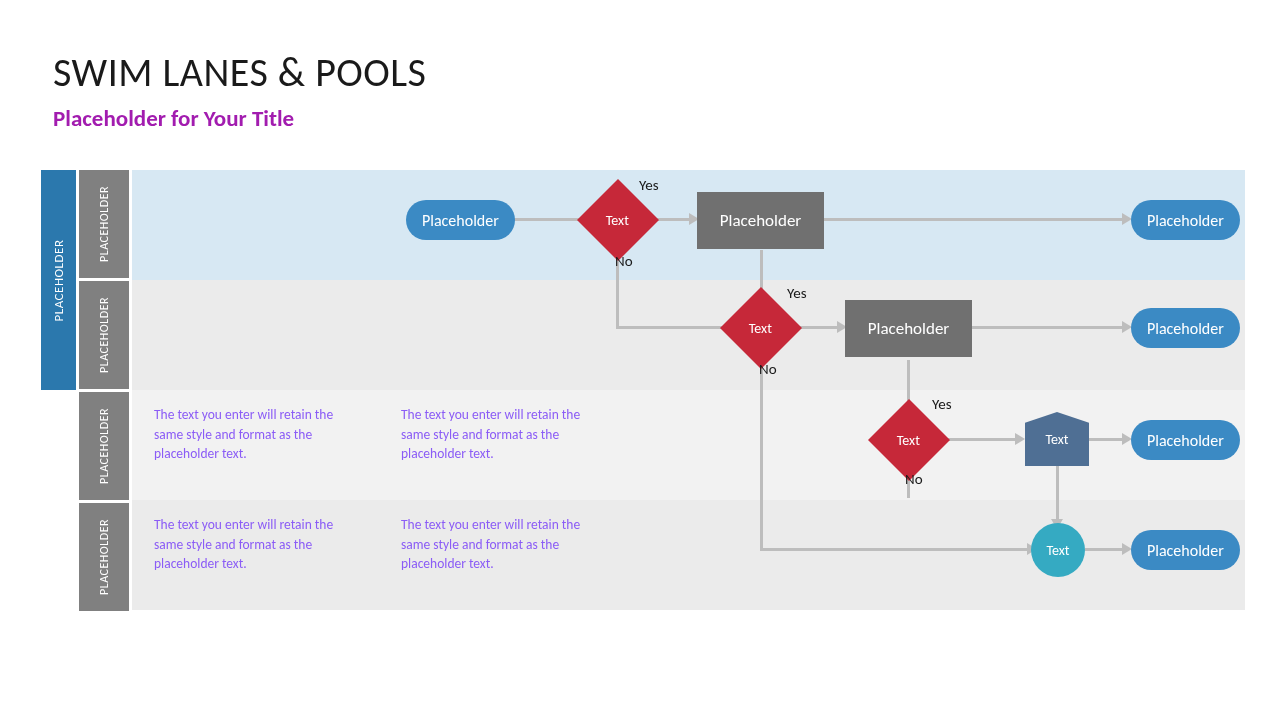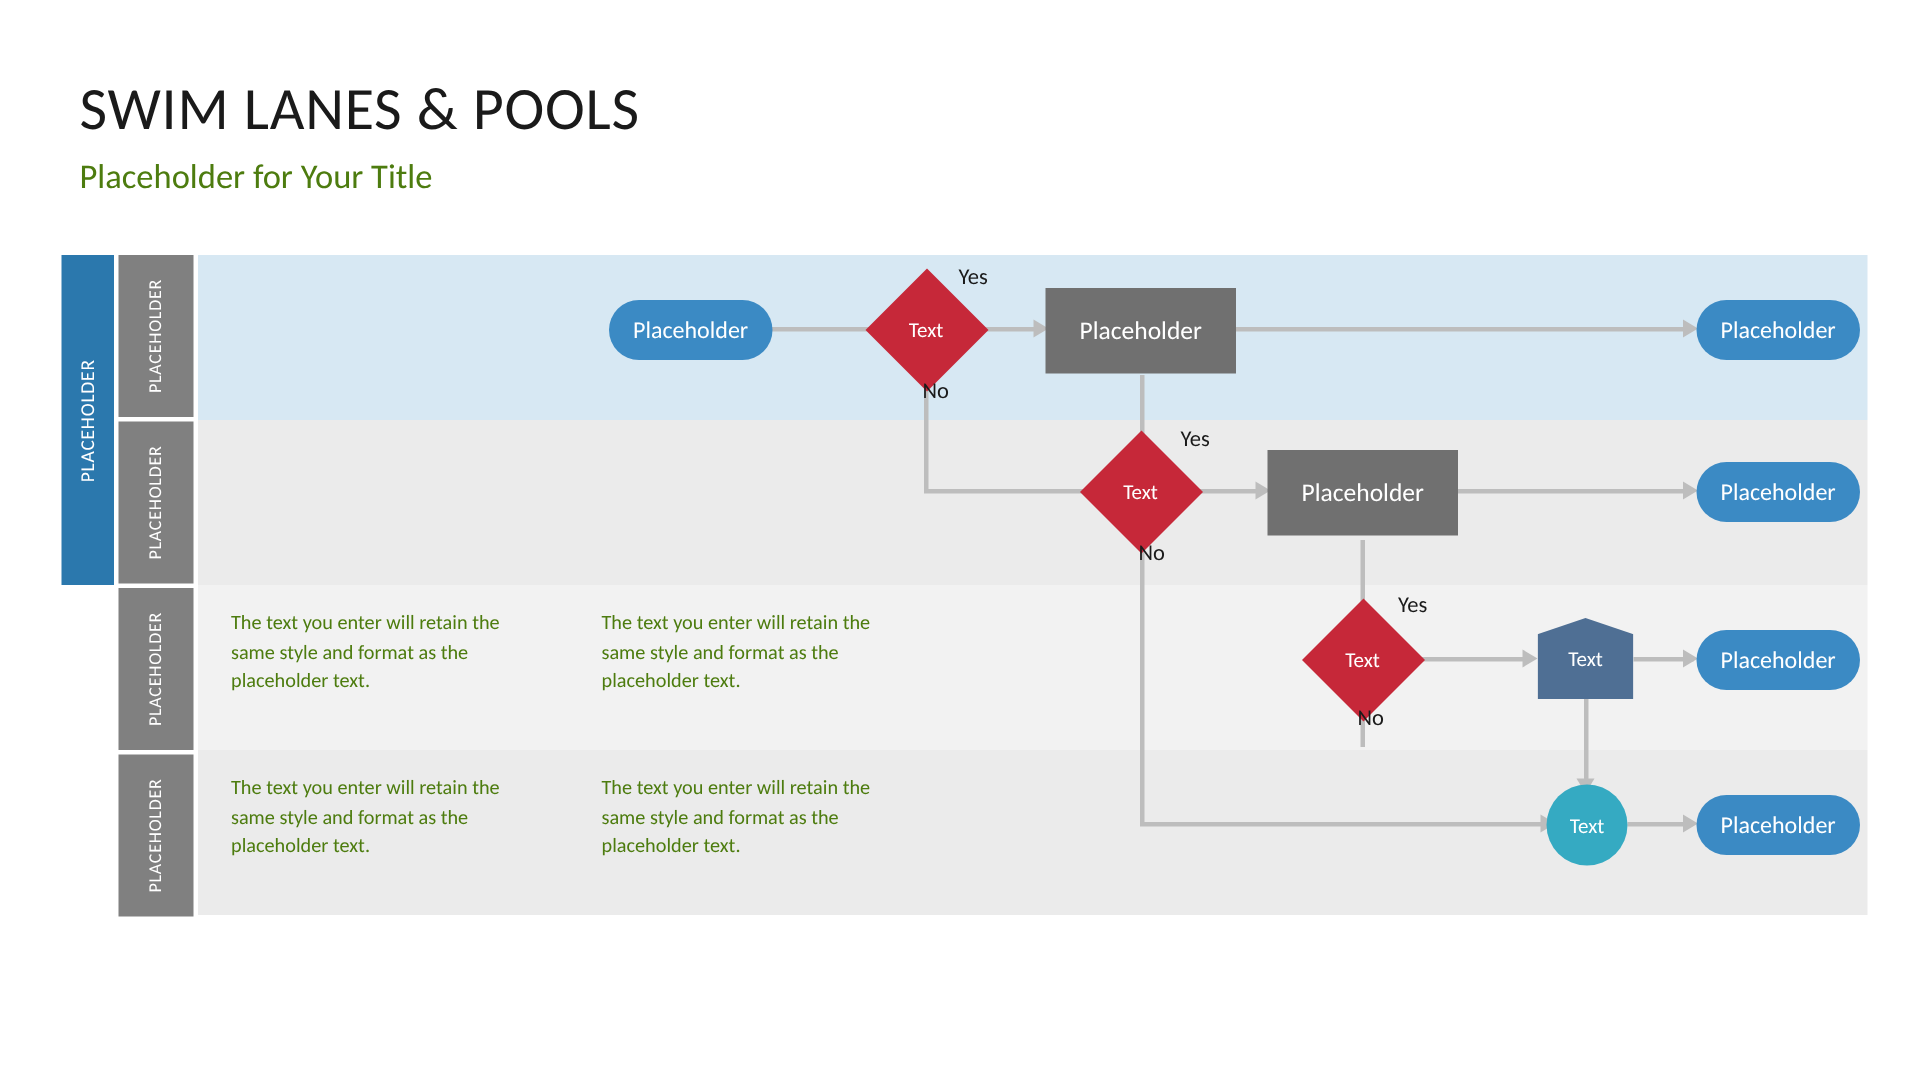--- a/index.html
+++ b/index.html
@@ -1,19 +1,19 @@
 <!DOCTYPE html>
 <html><head>
 <meta charset="utf-8">
 <style>
   *{box-sizing:border-box;margin:0;padding:0}
   body{font-family:"Segoe UI",Calibri,Arial,sans-serif;background:#fff;width:1280px;height:720px;overflow:hidden;color:#1a1a1a}
   .slide{position:relative;width:1236px;height:720px}
   .title{position:absolute;left:53px;top:48px;font-size:40px;font-weight:400;letter-spacing:.5px;color:#1a1a1a}
-  .subtitle{position:absolute;left:53px;top:104px;font-size:23px;color:#4d7c0f;font-weight:400}
+  .subtitle{position:absolute;left:53px;top:104px;font-size:23px;color:#a21caf;font-weight:700}
   .diagram{position:absolute;left:41px;top:170px;width:1204px;height:450px}
 
   
   .lane-bg{position:absolute;left:91px;height:110px;width:1113px}
   .lane1-bg{top:0;background:#d7e8f3}
   .lane2-bg{top:110px;background:#ebebeb}
   .lane3-bg{top:220px;background:#f2f2f2}
   .lane4-bg{top:330px;background:#ebebeb}
 
   
@@ -35,21 +35,21 @@
   .pent{position:absolute;width:64px;height:54px;background:#4f6f94;color:#fff;display:flex;align-items:center;justify-content:center;font-size:14px;clip-path:polygon(0 20%,50% 0,100% 20%,100% 100%,0 100%)}
   .circ{position:absolute;width:54px;height:54px;border-radius:50%;background:#35aac2;color:#fff;display:flex;align-items:center;justify-content:center;font-size:14px}
 
   
   .hline{position:absolute;height:3px;background:#bdbdbd}
   .vline{position:absolute;width:3px;background:#bdbdbd}
   .arrow-r{position:absolute;width:0;height:0;border-top:6px solid transparent;border-bottom:6px solid transparent;border-left:10px solid #bdbdbd}
   .arrow-d{position:absolute;width:0;height:0;border-left:6px solid transparent;border-right:6px solid transparent;border-top:10px solid #bdbdbd}
 
   .lbl{position:absolute;font-size:15px;color:#1a1a1a}
-  .para{position:absolute;width:200px;font-size:13.5px;line-height:1.45;color:#4d7c0f}
+  .para{position:absolute;width:200px;font-size:13.5px;line-height:1.45;color:#8b5cf6}
 </style>
 </head>
 <body>
 
 <div class="slide">
   <div class="title">SWIM LANES &amp; POOLS</div>
   <div class="subtitle">Placeholder for Your Title</div>
 
   <div class="diagram">
 

